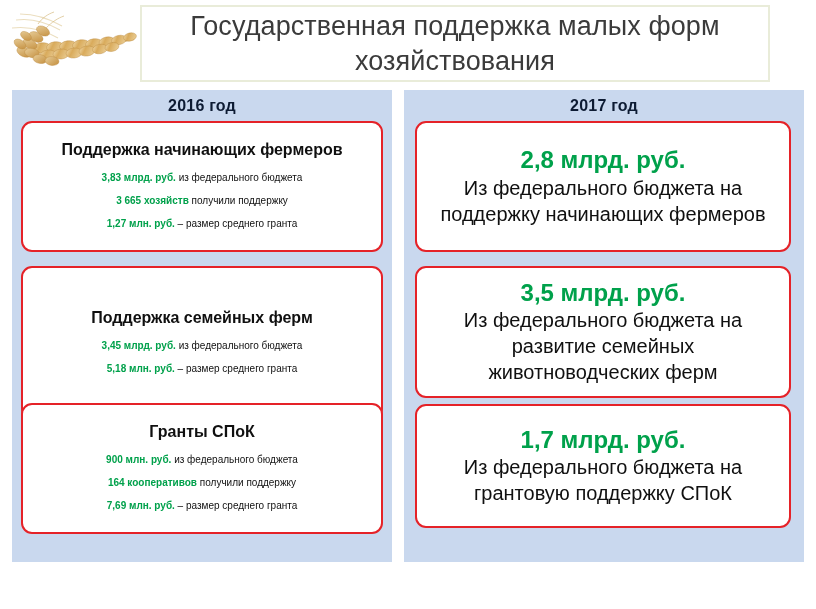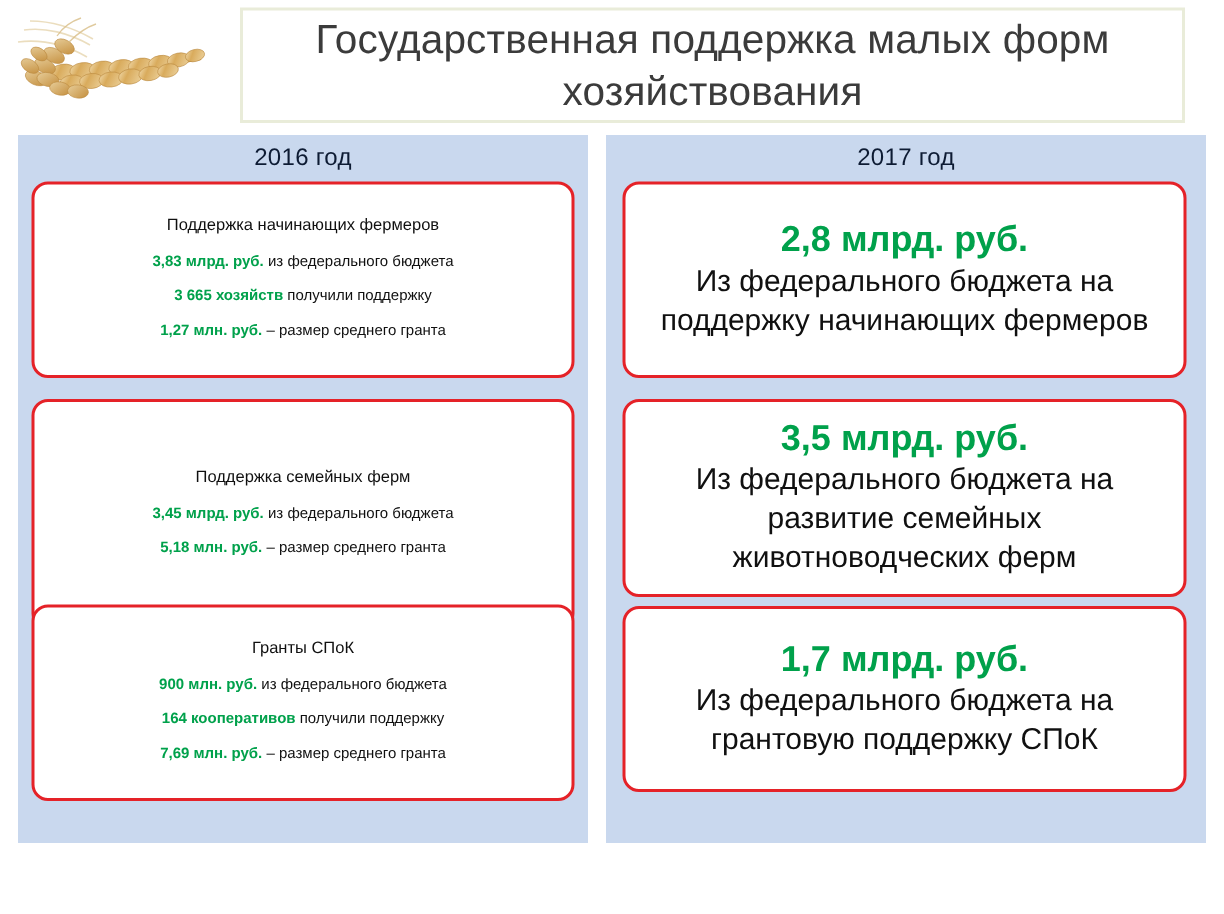--- a/index.html
+++ b/index.html
@@ -22,21 +22,21 @@
     left: 2px;
     top: 4px;
     width: 150px;
     height: 84px;
     pointer-events: none;
   }
 
   
   .title-box {
     position: absolute;
-    left: 160px;
+    left: 140px;
     top: 5px;
     width: 630px;
     height: 77px;
     box-sizing: border-box;
     border: 2px solid #e9ecd9;
     background: #ffffff;
     display: flex;
     align-items: center;
     justify-content: center;
   }
@@ -56,21 +56,21 @@
     top: 90px;
     height: 472px;
     background: #c9d8ee;
   }
   .panel-left  { left: 12px;  width: 380px; }
   .panel-right { left: 404px; width: 400px; }
 
   .panel-header {
     text-align: center;
     font-size: 16px;
-    font-weight: normal;
+    font-weight: bold;
     color: #0d1b33;
     padding-top: 7px;
     letter-spacing: 0.2px;
   }
 
   
   .card {
     position: absolute;
     box-sizing: border-box;
     background: #ffffff;
@@ -86,22 +86,22 @@
     left: 9px;
     width: 362px;
     padding: 4px 8px;
   }
   .card-l1 { top: 31px;  height: 131px; }
   .card-l2 { top: 176px; height: 154px; }
   .card-l3 { top: 313px; height: 131px; }
 
   .card-title {
     text-align: center;
-    font-size: 11px;
-    font-weight: normal;
+    font-size: 16px;
+    font-weight: bold;
     color: #101010;
     margin: 2px 0 7px 0;
   }
   .stat-line {
     text-align: center;
     font-size: 10px;
     color: #101010;
     margin: 6px 0;
     white-space: nowrap;
   }

